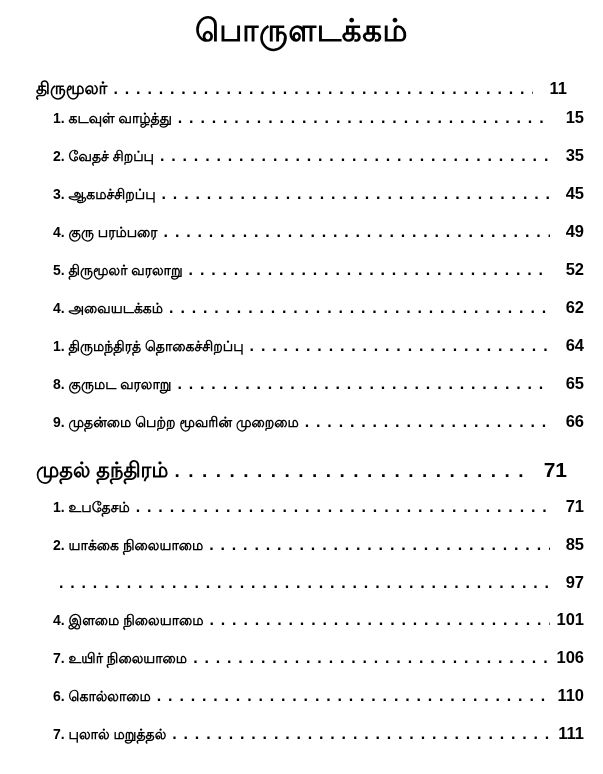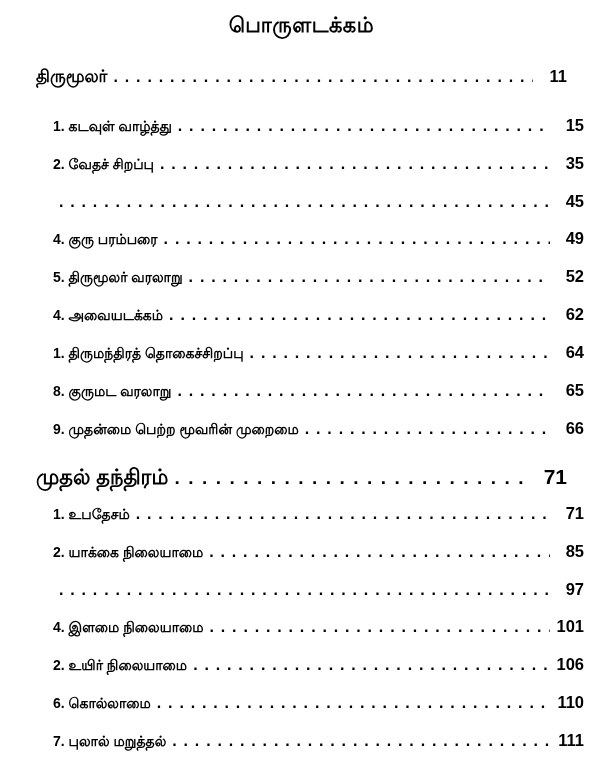--- a/index.html
+++ b/index.html
@@ -16,40 +16,40 @@
   }
   .page {
     position: relative;
     width: 603px;
     height: 774px;
     box-sizing: border-box;
     padding: 0 36px;
   }
   .toc-title {
     text-align: center;
-    font-size: 21px;
+    font-size: 31px;
     font-weight: bold;
     letter-spacing: 0.5px;
     margin-top: 12px;
     margin-bottom: 30px;
     line-height: 1.2;
   }
   .toc-list {
     margin: 0;
     padding: 0;
     list-style: none;
   }
   .toc-row {
     display: flex;
     align-items: baseline;
     width: 100%;
     margin-bottom: 18px;
   }
   .toc-row.level-0 {
-    margin-bottom: 28px;
+    margin-bottom: 8px;
   }
   .toc-row.level-1 {
     padding-left: 17px;
   }
   .toc-row.heading {
     margin-top: 26px;
     margin-bottom: 12px;
     padding-left: 0;
   }
   .toc-label {
@@ -104,20 +104,21 @@
         <span class="toc-label">1. கடவுள் வாழ்த்து</span>
         <span class="toc-leader">. . . . . . . . . . . . . . . . . . . . . . . . . . . . . . . . . . . . . . . . . . . . . . . . . . . . . . . . . . . . . . . . . . . . . . . . . . . . . . . . . . . . . . . . .</span>
         <span class="toc-page">15</span>
       </div>
       <div class="toc-row level-1">
         <span class="toc-label">2. வேதச் சிறப்பு</span>
         <span class="toc-leader">. . . . . . . . . . . . . . . . . . . . . . . . . . . . . . . . . . . . . . . . . . . . . . . . . . . . . . . . . . . . . . . . . . . . . . . . . . . . . . . . . . . . . . . . .</span>
         <span class="toc-page">35</span>
       </div>
       <div class="toc-row level-1">
+        <span class="toc-label">3. ஆகமச்சிறப்பு</span>
         <span class="toc-leader">. . . . . . . . . . . . . . . . . . . . . . . . . . . . . . . . . . . . . . . . . . . . . . . . . . . . . . . . . . . . . . . . . . . . . . . . . . . . . . . . . . . . . . . . .</span>
         <span class="toc-page">45</span>
       </div>
       <div class="toc-row level-1">
         <span class="toc-label">4. குரு பரம்பரை</span>
         <span class="toc-leader">. . . . . . . . . . . . . . . . . . . . . . . . . . . . . . . . . . . . . . . . . . . . . . . . . . . . . . . . . . . . . . . . . . . . . . . . . . . . . . . . . . . . . . . . .</span>
         <span class="toc-page">49</span>
       </div>
       <div class="toc-row level-1">
         <span class="toc-label">5. திருமூலர் வரலாறு</span>
@@ -162,21 +163,21 @@
       <div class="toc-row level-1">
         <span class="toc-leader">. . . . . . . . . . . . . . . . . . . . . . . . . . . . . . . . . . . . . . . . . . . . . . . . . . . . . . . . . . . . . . . . . . . . . . . . . . . . . . . . . . . . . . . . .</span>
         <span class="toc-page">97</span>
       </div>
       <div class="toc-row level-1">
         <span class="toc-label">4. இளமை நிலையாமை</span>
         <span class="toc-leader">. . . . . . . . . . . . . . . . . . . . . . . . . . . . . . . . . . . . . . . . . . . . . . . . . . . . . . . . . . . . . . . . . . . . . . . . . . . . . . . . . . . . . . . . .</span>
         <span class="toc-page">101</span>
       </div>
       <div class="toc-row level-1">
-        <span class="toc-label">2. உயிர் நிலையாமை</span>
+        <span class="toc-label">7. உயிர் நிலையாமை</span>
         <span class="toc-leader">. . . . . . . . . . . . . . . . . . . . . . . . . . . . . . . . . . . . . . . . . . . . . . . . . . . . . . . . . . . . . . . . . . . . . . . . . . . . . . . . . . . . . . . . .</span>
         <span class="toc-page">106</span>
       </div>
       <div class="toc-row level-1">
         <span class="toc-label">6. கொல்லாமை</span>
         <span class="toc-leader">. . . . . . . . . . . . . . . . . . . . . . . . . . . . . . . . . . . . . . . . . . . . . . . . . . . . . . . . . . . . . . . . . . . . . . . . . . . . . . . . . . . . . . . . .</span>
         <span class="toc-page">110</span>
       </div>
       <div class="toc-row level-1">
         <span class="toc-label">7. புலால் மறுத்தல்</span>

